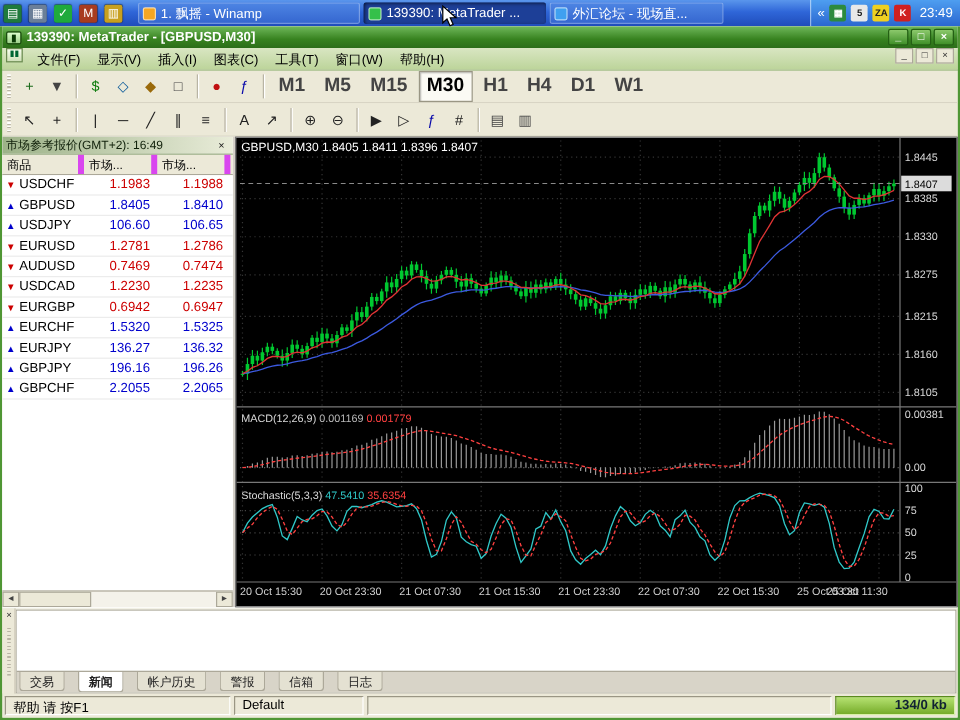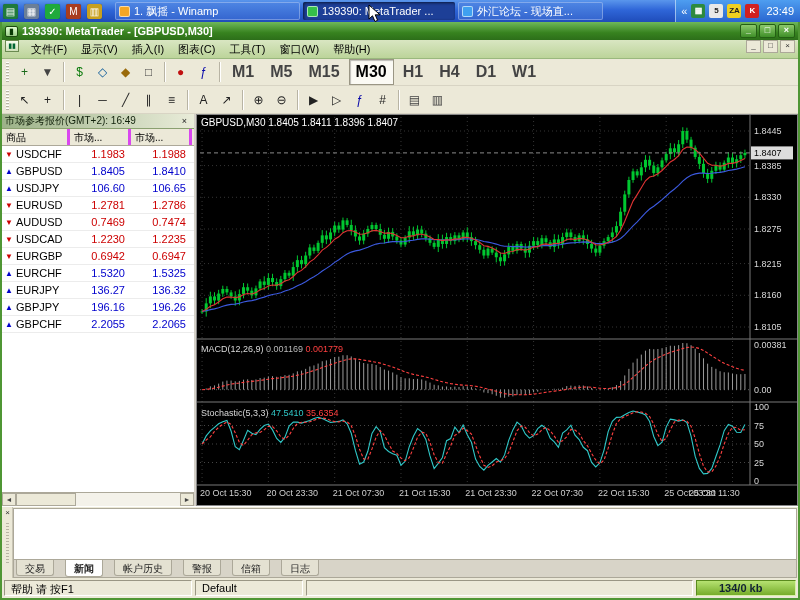--- a/index.html
+++ b/index.html
@@ -51,21 +51,21 @@
   .tf{padding:3px 6px;font-size:16px;font-weight:bold;color:#444;border:1px solid transparent;margin:0 1px;}
   .tf.active{background:#fbfaf4;border:1px solid #9a9684;box-shadow:inset 1px 1px 1px rgba(0,0,0,.25);color:#000;}
 
   
   .workspace{height:392px;flex:0 0 392px;display:flex;background:#d4d0c8;}
   .mw{width:194px;flex:0 0 194px;display:flex;flex-direction:column;background:#fff;border-right:2px solid #d4d0c8;}
   .mw-title{height:15px;flex:0 0 15px;display:flex;align-items:center;font-size:10px;padding:0 3px;color:#10200a;
     background:linear-gradient(90deg,#9cb288,#e9ecd9);border-bottom:1px solid #8aa070;}
   .mw-close{margin-left:auto;width:13px;height:12px;font-size:9px;line-height:11px;text-align:center;color:#222;border:1px solid transparent;}
   .mw-head{display:flex;height:17px;flex:0 0 17px;background:#ece9d8;border-bottom:1px solid #aca899;}
-  .mw-hc{padding:2px 4px;border-right:3px solid #d946ef;font-size:10px;color:#000;}
+  .mw-hc{padding:2px 4px;border-right:5px solid #d946ef;font-size:10px;color:#000;}
   .mw-body{flex:1;overflow:hidden;background:#fff;}
   .mw-row{display:flex;height:17px;border-bottom:1px solid #ececec;align-items:center;}
   .mw-sym{width:68px;flex:0 0 68px;display:flex;align-items:center;gap:3px;padding-left:3px;color:#000;}
   .mw-arrow{font-size:8px;width:8px;}
   .mw-num{width:61px;flex:0 0 61px;text-align:right;padding-right:6px;}
   .mw-scroll{height:14px;flex:0 0 14px;background:#f4f2ea;border-top:1px solid #aca899;display:flex;}
   .sc-btn{width:14px;height:13px;background:#ece9d8;border:1px solid #aca899;font-size:7px;line-height:11px;text-align:center;color:#444;}
   .sc-thumb{width:60px;height:13px;background:#ece9d8;border:1px solid #aca899;}
 
   .chart-window{flex:1;position:relative;background:#000;border:1px solid #888;}
@@ -84,21 +84,21 @@
   .term-tabs{height:18px;flex:0 0 18px;display:flex;align-items:flex-start;gap:11px;background:#d8d4c8;border-top:1px solid #aca899;padding:0 0 0 2px;}
   .tab{padding:2px 8px 0 8px;height:16px;font-size:10px;background:#e4e1d2;border:1px solid #aca899;border-top:none;border-radius:0 0 3px 3px;color:#222;}
   .tab.active{background:#fff;height:17px;font-weight:bold;}
 
   
   .statusbar{height:20px;flex:0 0 20px;display:flex;align-items:center;gap:3px;padding:1px 2px;background:#ece9d8;}
   .sb{height:16px;border:1px solid;border-color:#9a9684 #fff #fff #9a9684;padding:1px 6px;background:#ece9d8;white-space:nowrap;overflow:hidden;}
   .sb-help{width:188px;flex:0 0 188px;}
   .sb-profile{width:108px;flex:0 0 108px;}
   .sb-fill{flex:1;}
-  .sb-traffic{width:100px;flex:0 0 100px;text-align:left;font-weight:bold;color:#123;
+  .sb-traffic{width:100px;flex:0 0 100px;text-align:right;font-weight:bold;color:#123;
     background:linear-gradient(#b6e272,#76ac2a);border-color:#5a8a1e #d8f0a8 #d8f0a8 #5a8a1e;padding-left:22px;}
 </style>
 </head>
 <body>
 
 <div class="screen">
 
   <div class="taskbar">
     <div class="ql" id="quicklaunch">
         <span class="qli" style="background: rgb(31, 122, 60);">▤</span>

